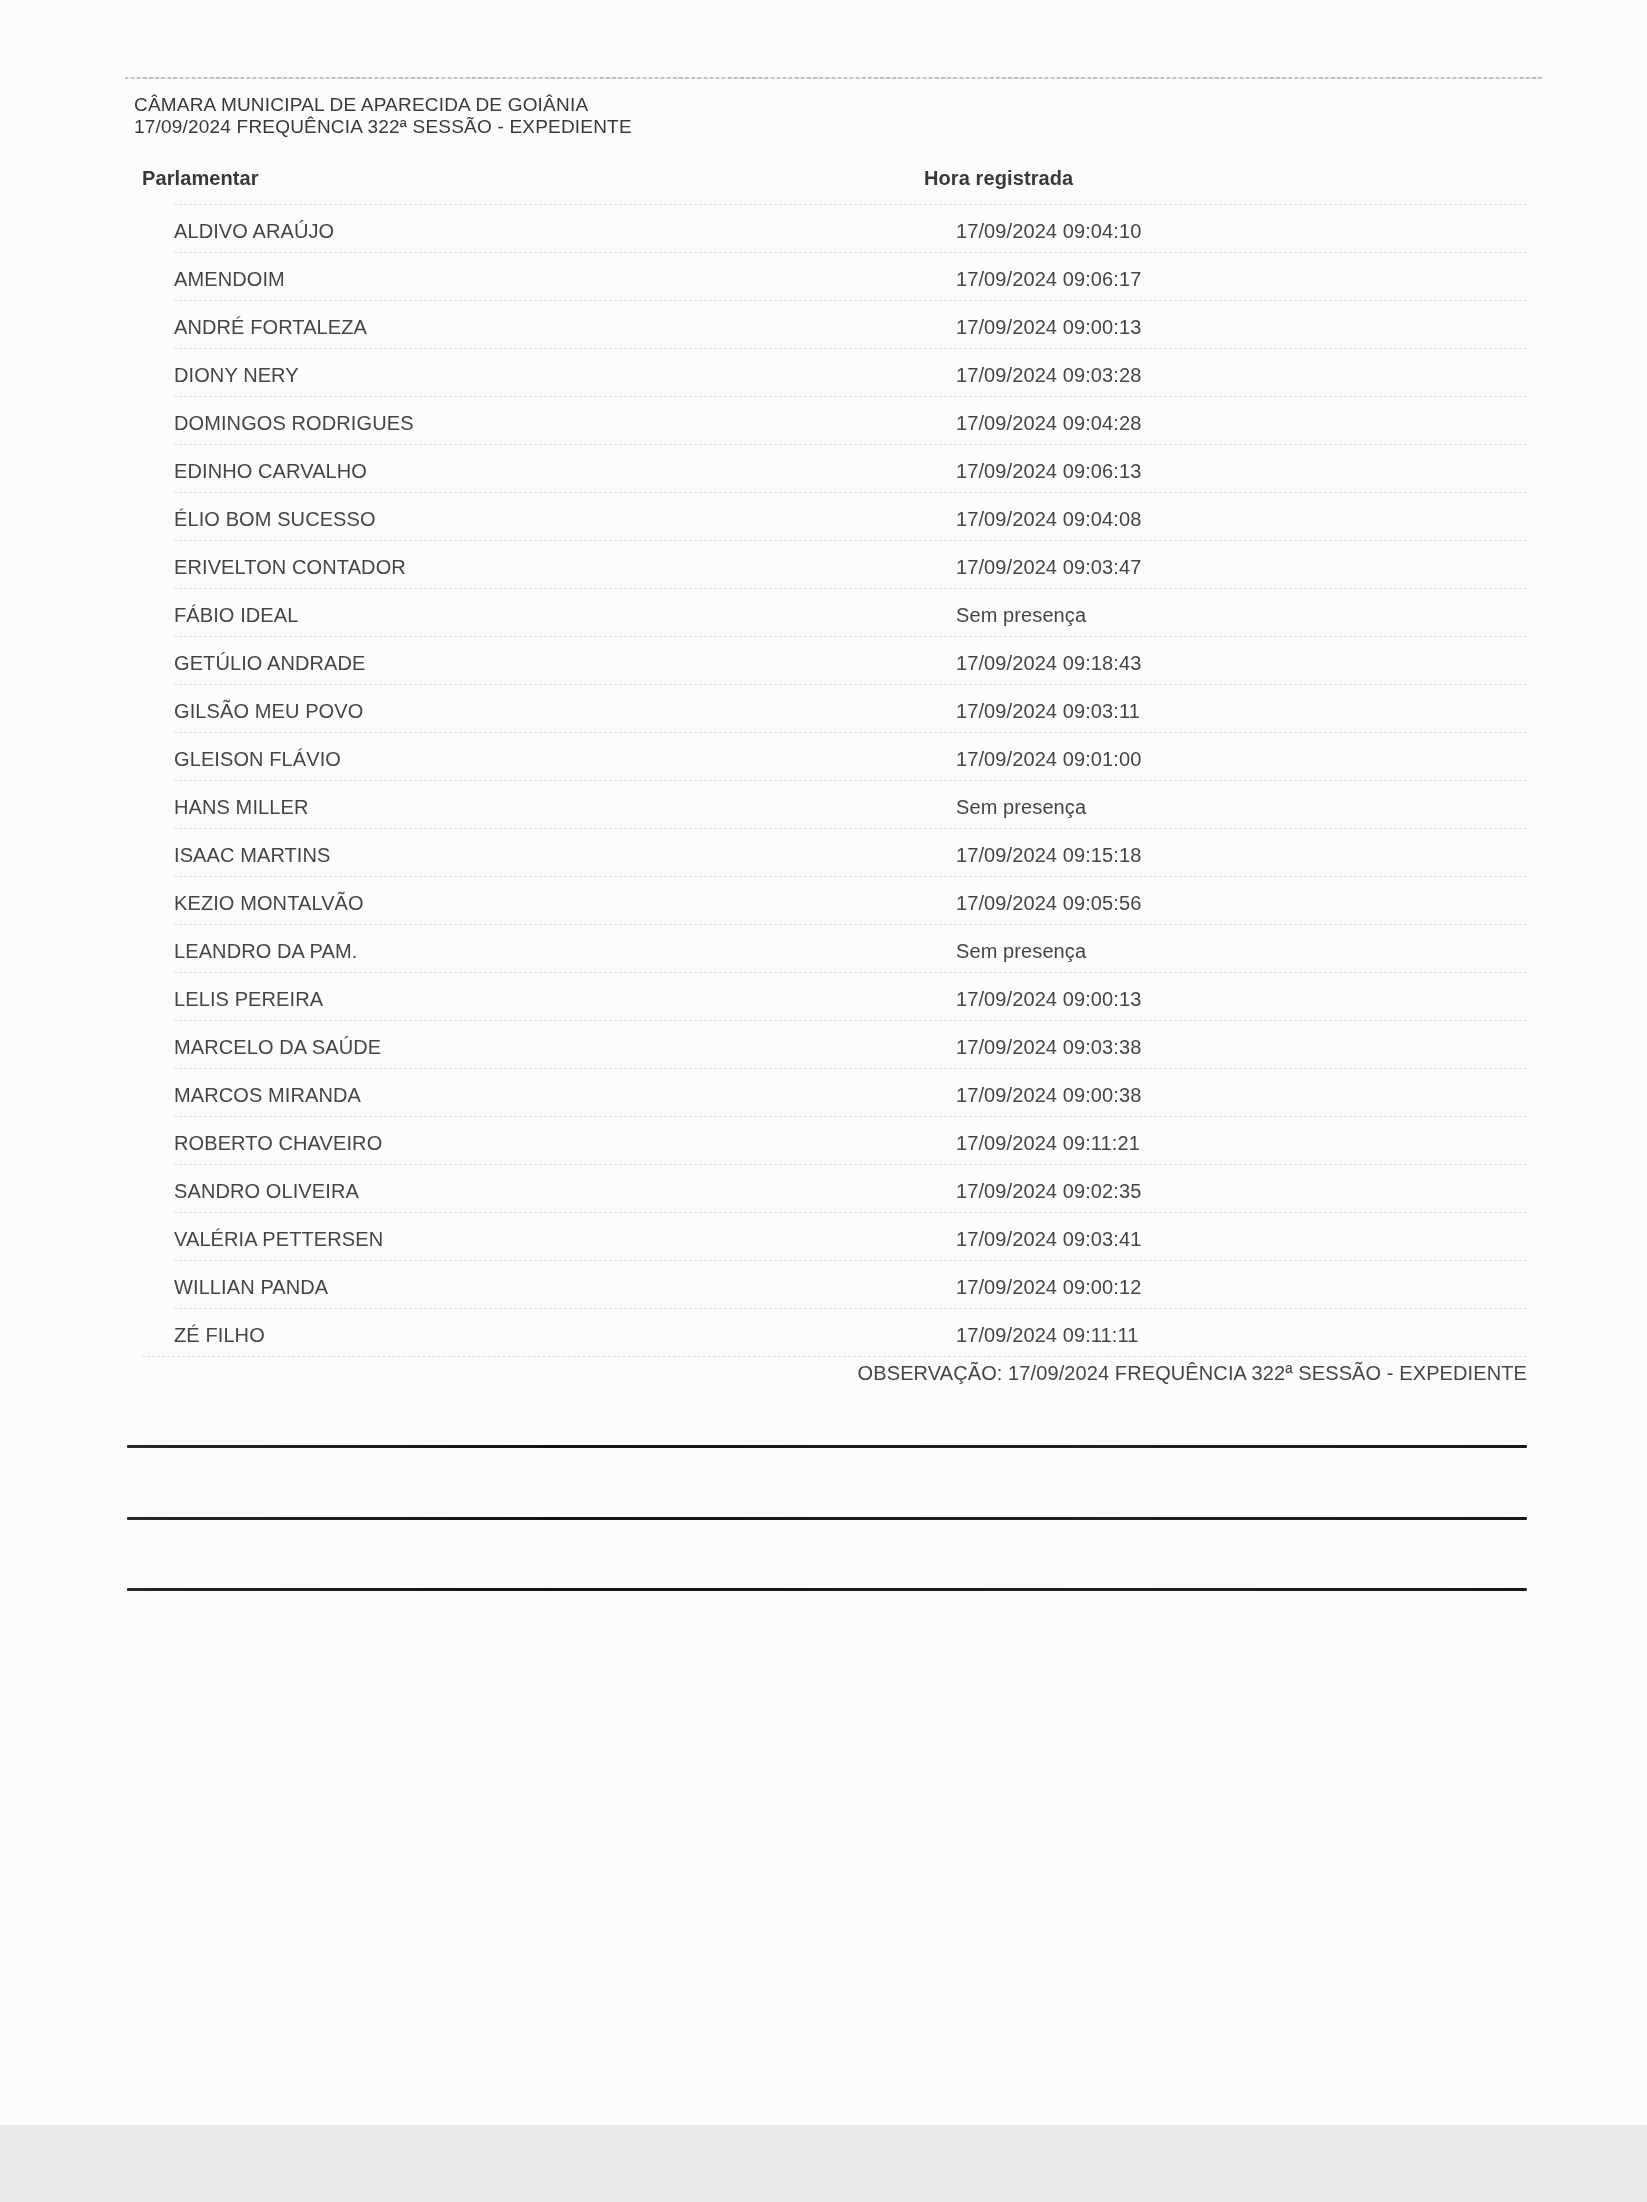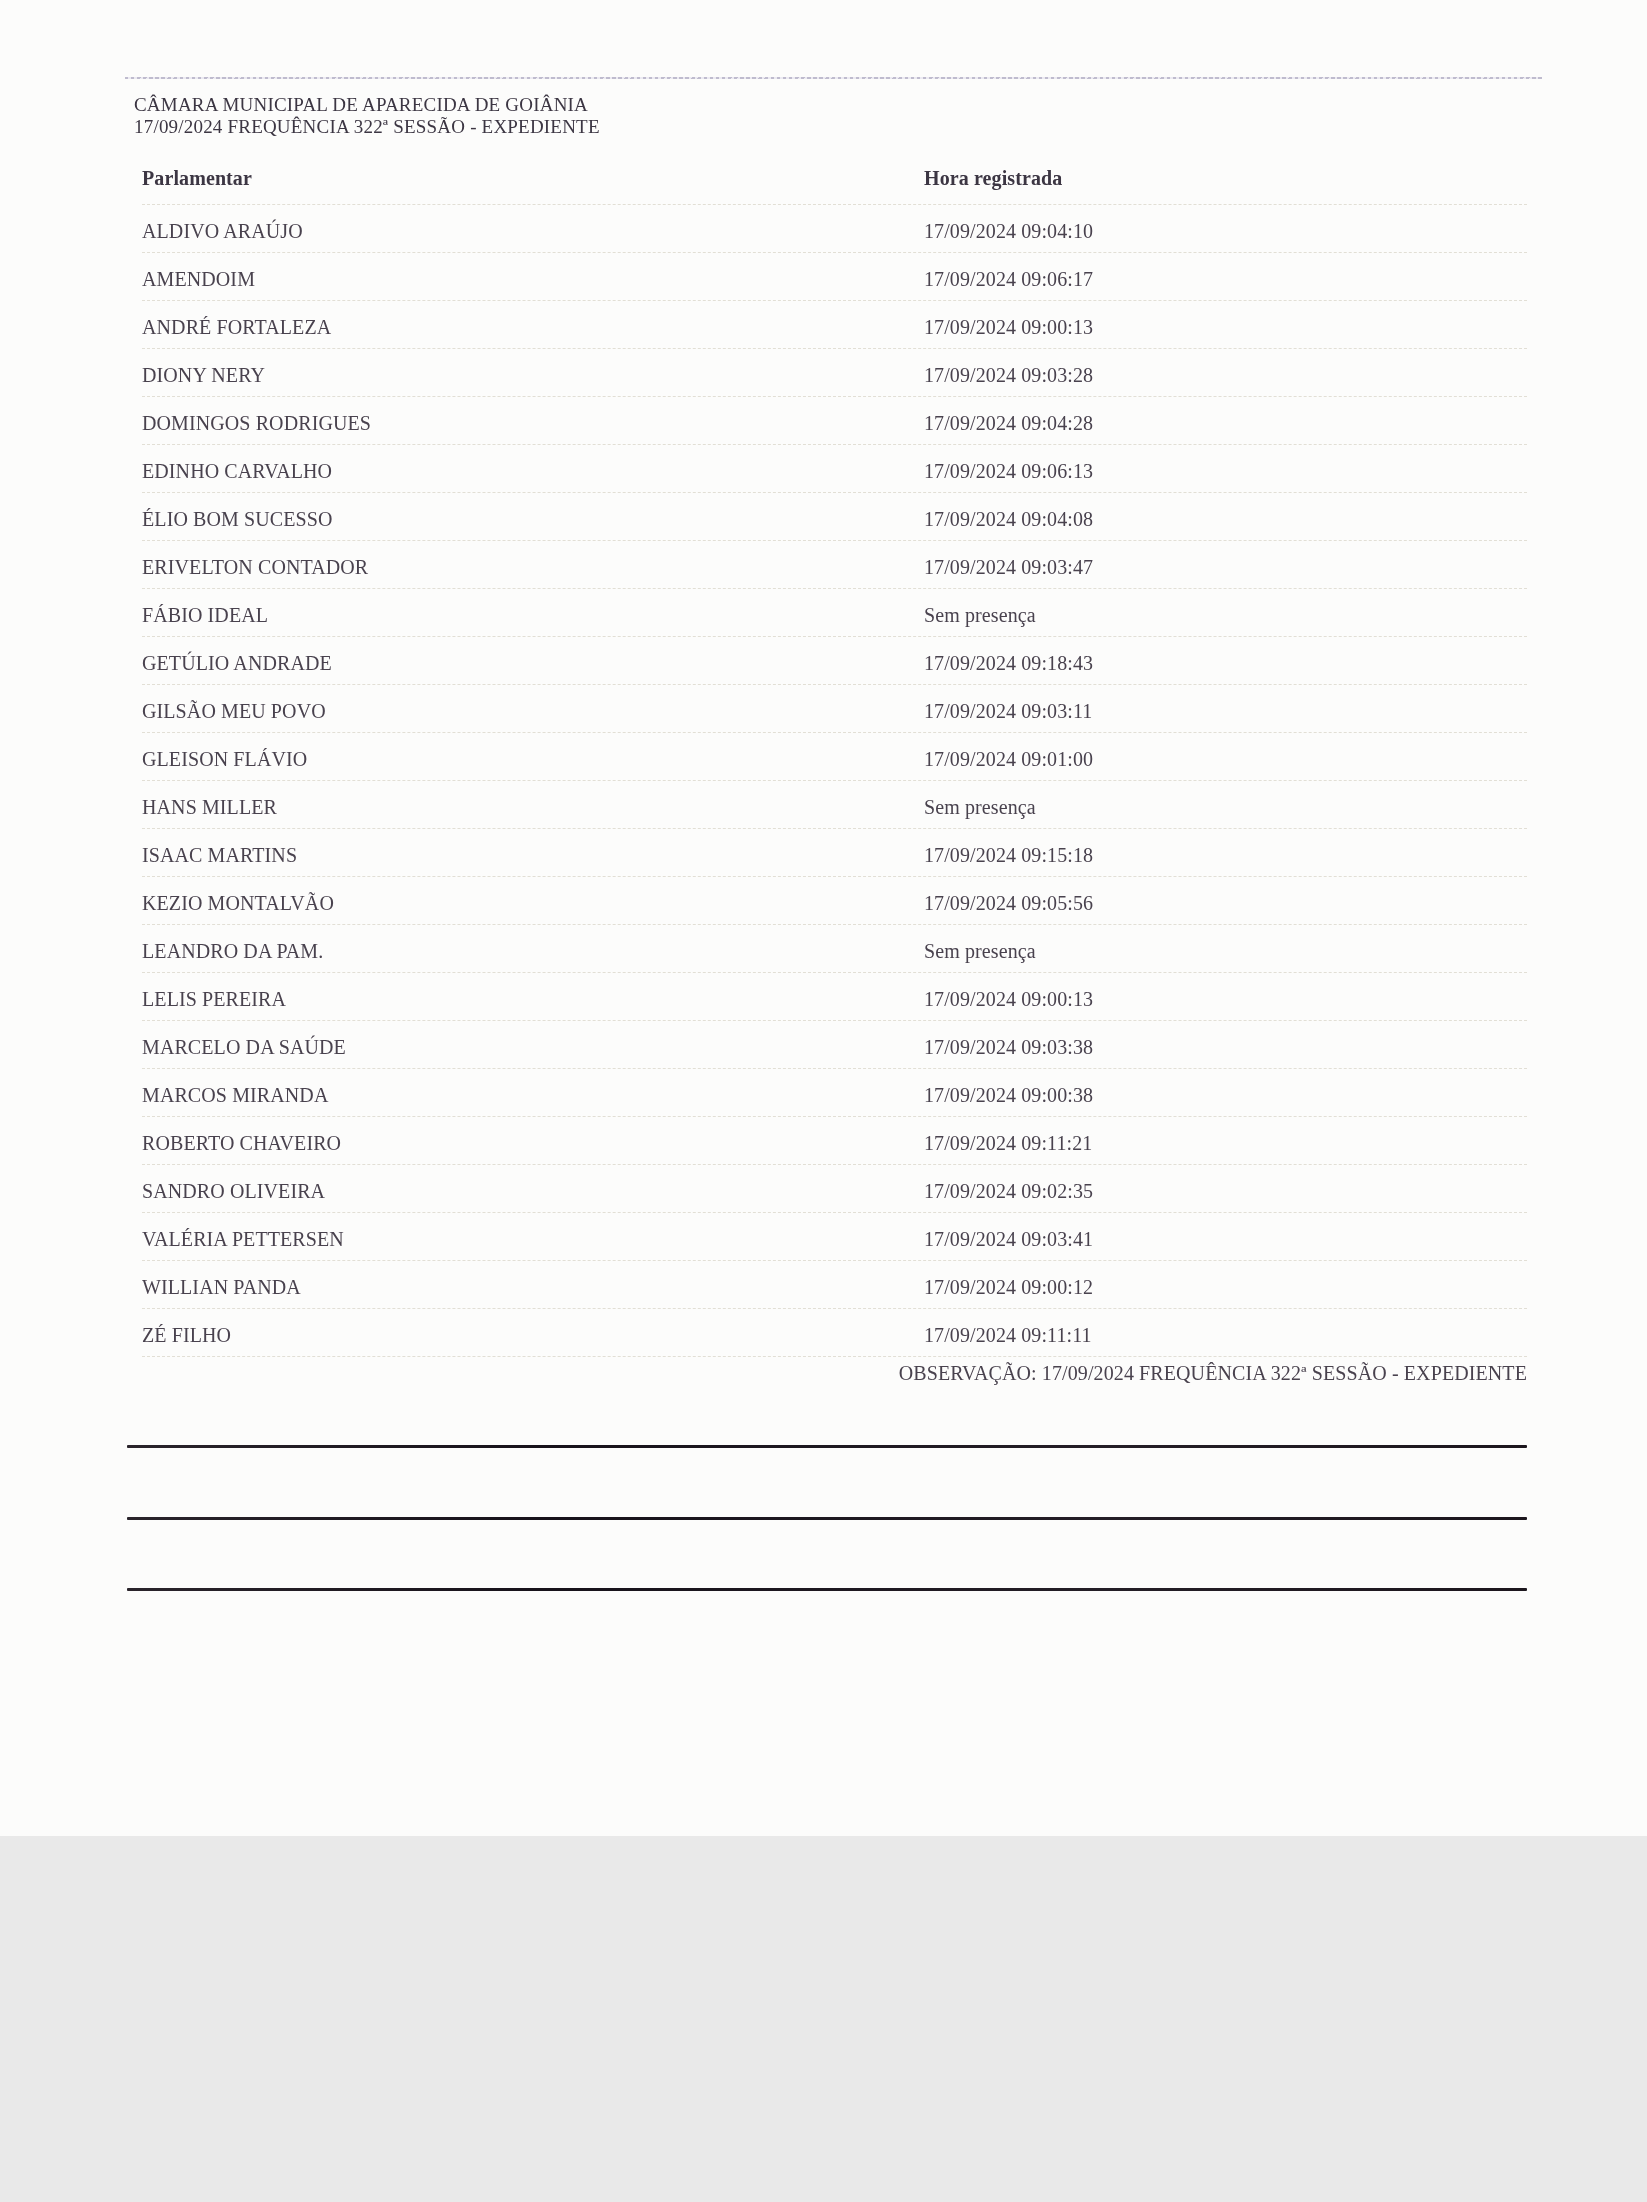--- a/index.html
+++ b/index.html
@@ -1,22 +1,22 @@
 <!DOCTYPE html>
 <html style="font-size:13.8px"><head>
 <meta charset="utf-8">
 <style>
   * { box-sizing: border-box; margin: 0; padding: 0; }
   html,body { background:#e9e9e9; }
   .page {
     position: relative;
     width: 1648px;
-    height: 1836px;
+    height: 2125px;
     background: #fcfcfb;
-    font-family: Liberation Serif, serif;
+    font-family: Liberation Sans, sans-serif;
     color: var(--ink, #49424e);
     overflow: hidden;
   }
   
   .top-rule {
     position: absolute;
     left: 125px; top: 77px;
     width: 1417px; height: 1.7px;
     background: repeating-linear-gradient(100deg, #b4b0c6 0 3.4px, #e9e7f0 3.4px 6px);
     opacity: .85;
@@ -41,20 +41,21 @@
   }
   .row.header {
     height: 45px;
     padding-top: 10.3px;
     font-weight: bold;
     color: var(--ink-dark, #3c3643);
   }
   .row.data {
     padding-top: 17px;
     border-top: 1.7px dashed var(--sep, rgba(187,181,158,.4));
+    margin-left: 32px;
   }
   .row.obs {
     height: 40px;
     padding-top: 6.9px;
     border-top: 1.7px dashed var(--sep, rgba(187,181,158,.4));
     justify-content: flex-end;
   }
   .cell { font-size: 20px; line-height: 18px; letter-spacing: 0.1px; }
   .cell.name { flex: 0 0 782px; width: 782px; }
   .cell.time { flex: 1; }

